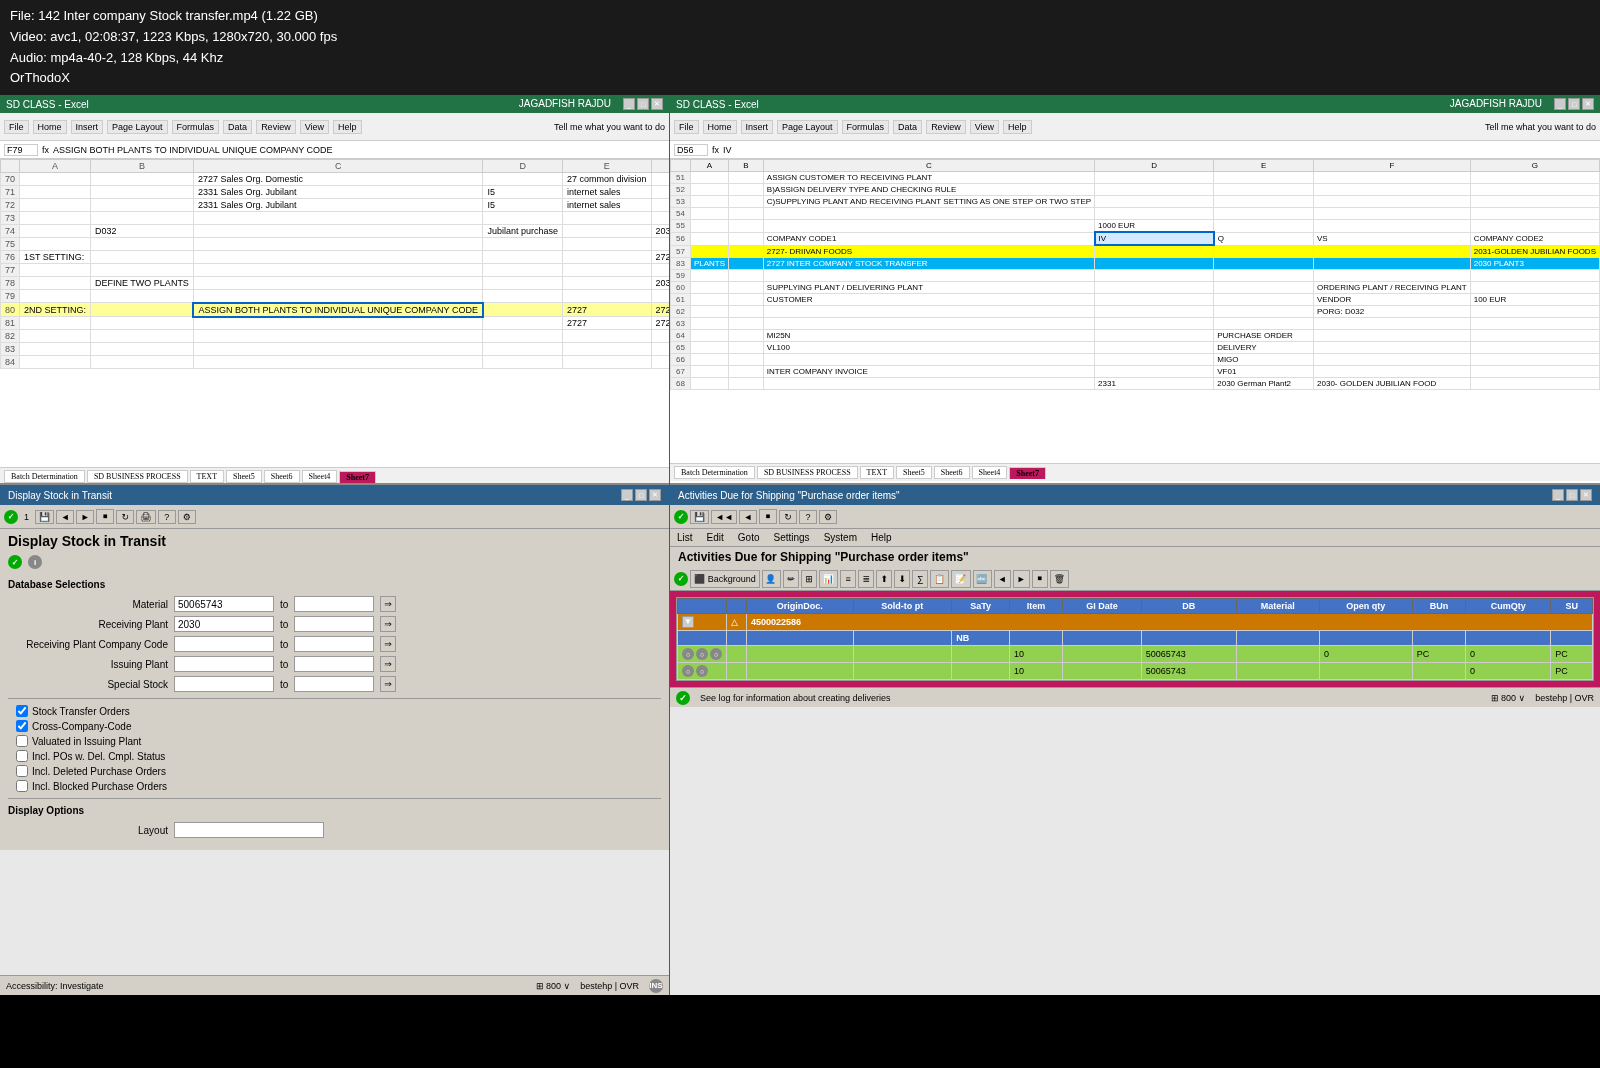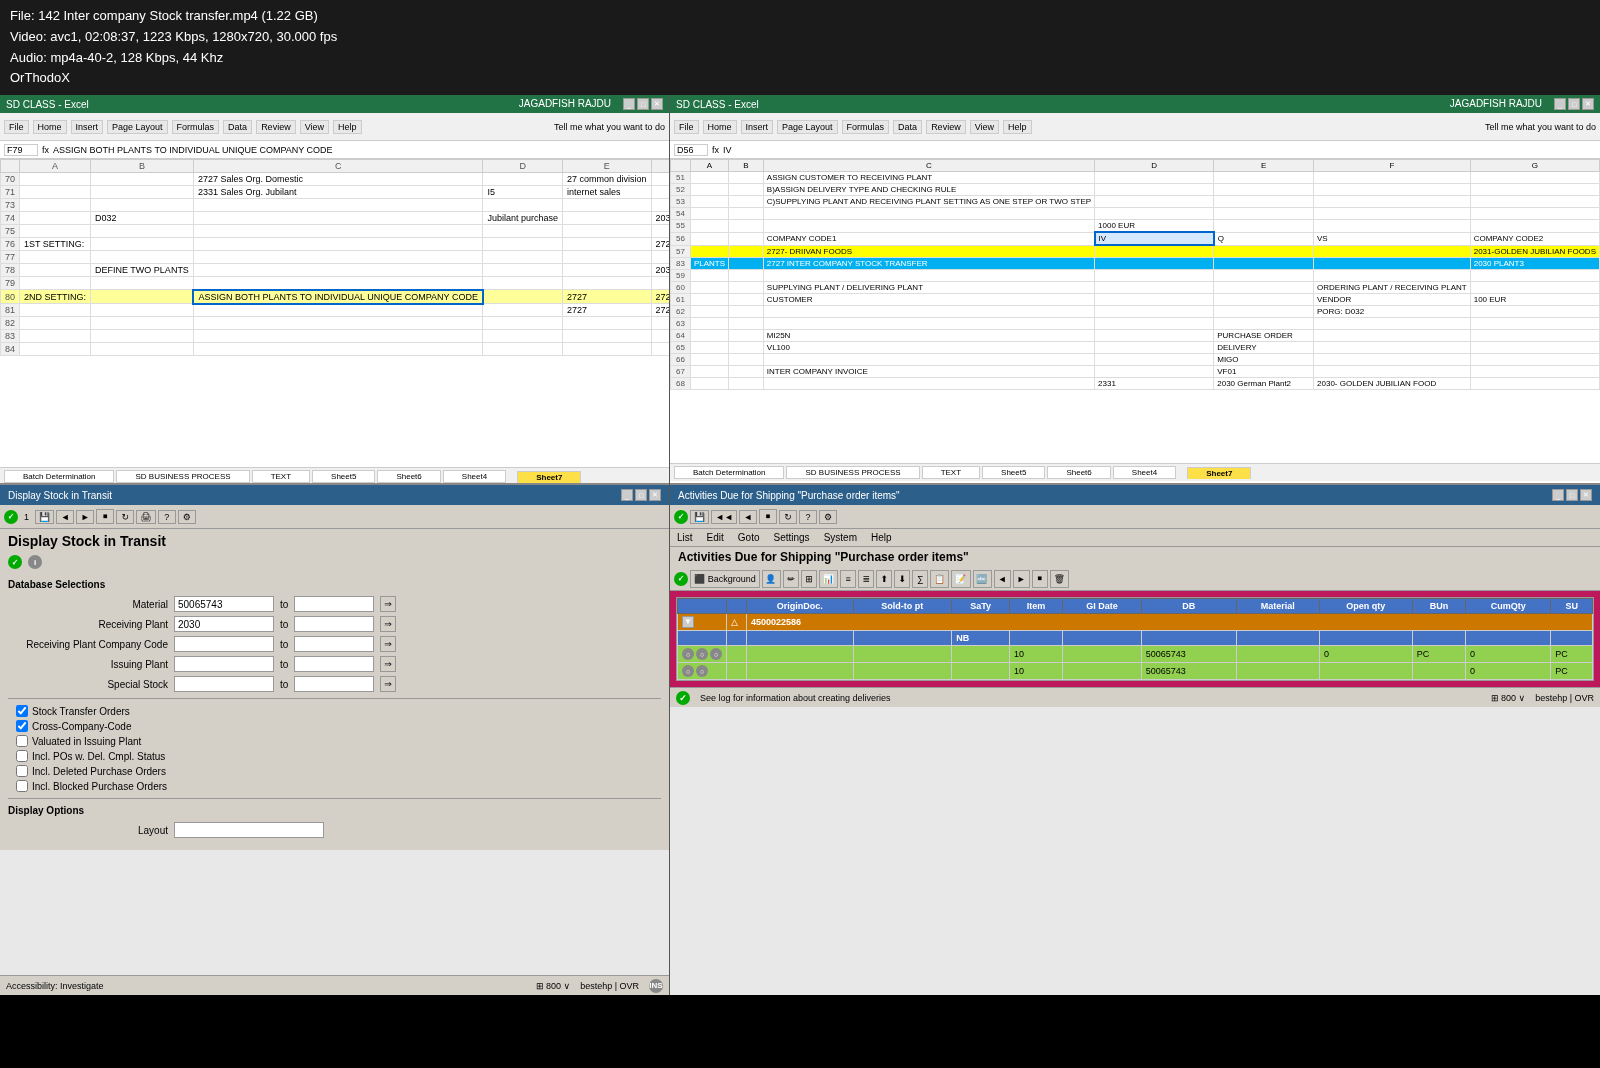--- a/index.html
+++ b/index.html
@@ -143,31 +143,31 @@
       height: 18px;
       display: flex;
       align-items: center;
       padding: 0 4px;
       gap: 2px;
       border-top: 1px solid #ccc;
     }
 
     .excel-tab {
       font-size: 8px;
-      padding: 1px 18px;
+      padding: 1px 6px;
       border: 1px solid #ccc;
       background: #fff;
       cursor: pointer;
+      font-family: Liberation Serif, serif;
     }
 
     .excel-tab.active {
-      background: #fde047;
+      background: #be185d;
       border-bottom: none;
       font-weight: bold;
-      margin-left: 9px;
     }
 
     
     .sap-section {
       flex: 1;
       background: #e8e8e8;
       overflow: hidden;
       position: relative;
     }
 
@@ -524,20 +524,29 @@
               <td class="row-header">70</td>
                 <td></td>
                 <td></td>
                 <td>2727 Sales Org. Domestic</td>
                 <td></td>
                 <td>27 common division</td>
                 <td></td>
             </tr>
             <tr>
               <td class="row-header">71</td>
+                <td></td>
+                <td></td>
+                <td>2331 Sales Org. Jubilant</td>
+                <td>I5</td>
+                <td>internet sales</td>
+                <td></td>
+            </tr>
+            <tr>
+              <td class="row-header">72</td>
                 <td></td>
                 <td></td>
                 <td>2331 Sales Org. Jubilant</td>
                 <td>I5</td>
                 <td>internet sales</td>
                 <td></td>
             </tr>
             <tr>
               <td class="row-header">73</td>
                 <td></td>

